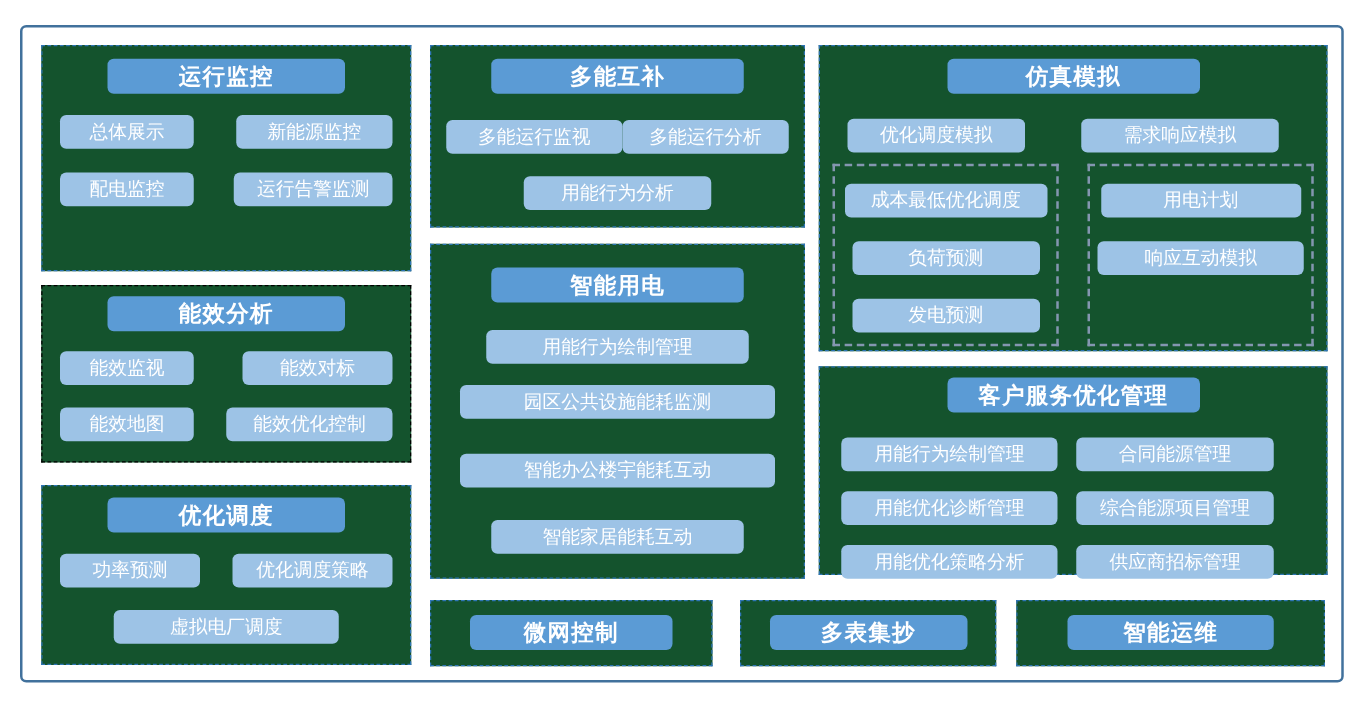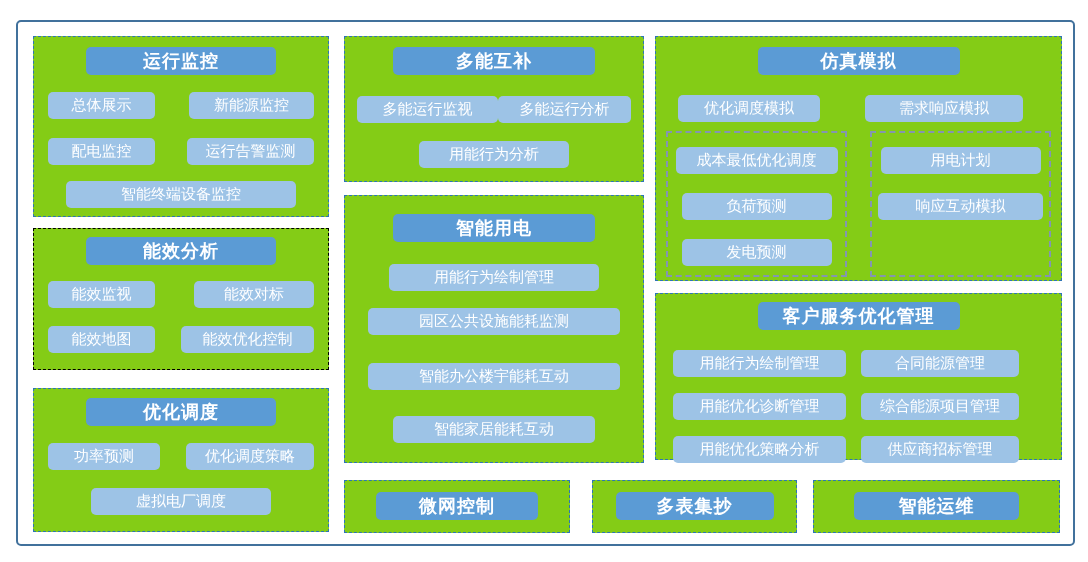--- a/index.html
+++ b/index.html
@@ -7,21 +7,21 @@
     position:relative;
     width:1088px;height:562px;
     background:#ffffff;
     font-family:"Liberation Sans","DejaVu Sans",sans-serif;
     overflow:hidden;
   }
   .frame{
     position:absolute;left:16px;top:20px;width:1055px;height:522px;
     border:2px solid #41719C;border-radius:5px;background:#fff;
   }
-  .panel{position:absolute;background:#84cc16;box-sizing:border-box;}
+  .panel{position:absolute;background:#14532d;box-sizing:border-box;}
   .dash-blue{border:1px dashed #2E75B6;}
   .dash-black{border:1.5px dashed #000000;}
   .inner-box{border:2px dashed #8496B0;box-sizing:border-box;}
   .hdr{
     background:#5B9BD5;color:#fff;font-weight:bold;font-size:18px;
     height:28px;border-radius:5px;margin:0 auto;
     display:flex;align-items:center;justify-content:center;
     letter-spacing:1px;
   }
   .btn{
@@ -46,23 +46,20 @@
 
   <section class="panel dash-blue" style="left:33px;top:36px;width:296px;height:181px;">
     <div class="hdr w190" style="margin-top:10px;">运行监控</div>
     <div class="row" style="margin-top:17px;padding:0 14px;">
       <div class="btn w107">总体展示</div>
       <div class="btn w125">新能源监控</div>
     </div>
     <div class="row" style="margin-top:19px;padding:0 14px;">
       <div class="btn w107">配电监控</div>
       <div class="btn w127">运行告警监测</div>
-    </div>
-    <div class="center" style="margin-top:16px;">
-      <div class="btn w230">智能终端设备监控</div>
     </div>
   </section>
 
   <section class="panel dash-black" style="left:33px;top:228px;width:296px;height:142px;">
     <div class="hdr w190" style="margin-top:8px;">能效分析</div>
     <div class="row" style="margin-top:16px;padding:0 14px;">
       <div class="btn w107">能效监视</div>
       <div class="btn w120">能效对标</div>
     </div>
     <div class="row" style="margin-top:18px;padding:0 14px;">

